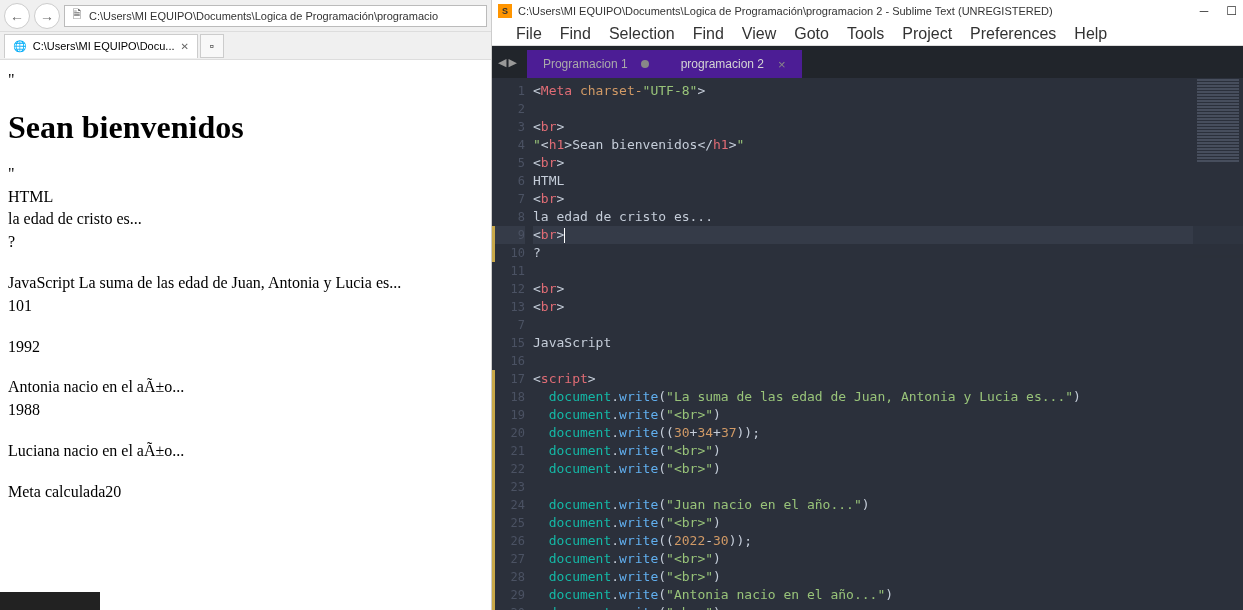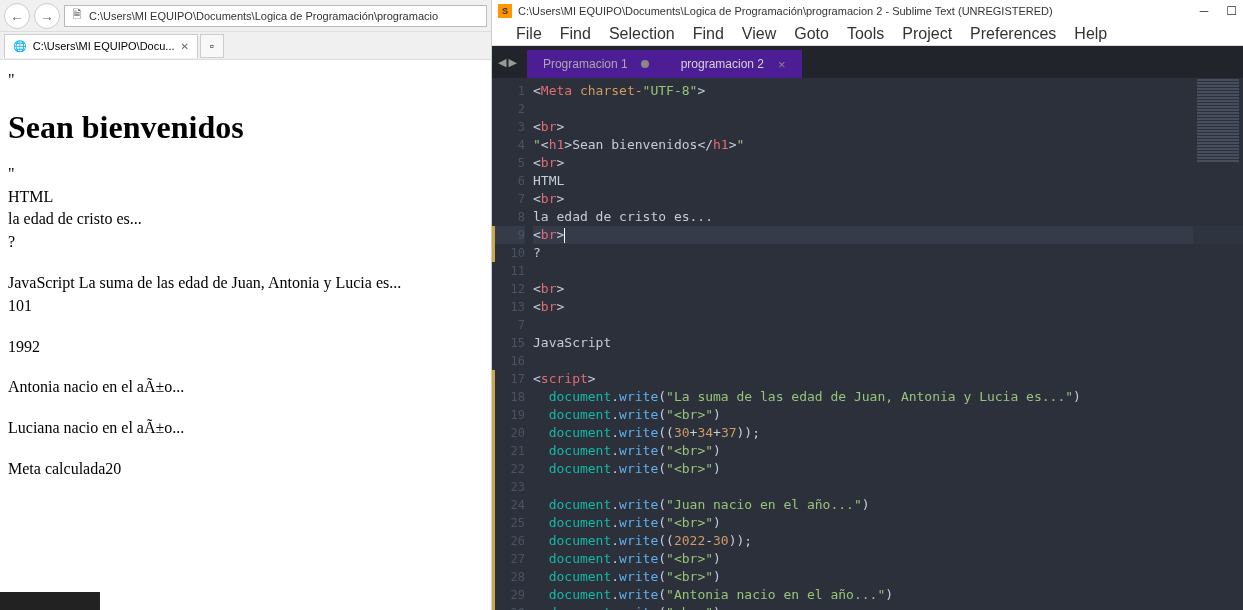--- a/index.html
+++ b/index.html
@@ -82,20 +82,21 @@
     <p>HTML</p>
     <p>la edad de cristo es...</p>
     <p>?</p>
     <p style="height:16px"></p>
     <p>JavaScript La suma de las edad de Juan, Antonia y Lucia es...</p>
     <p>101</p>
     <p style="height:16px"></p>
     <p>1992</p>
     <p style="height:16px"></p>
     <p>Antonia nacio en el aÃ±o...</p>
+    <p>1988</p>
     <p style="height:16px"></p>
     <p>Luciana nacio en el aÃ±o...</p>
     <p style="height:16px"></p>
     <p>Meta calculada20</p>
   </div>
   <div class="bottom-dark"></div>
 </div>
 
 <div class="st-window">
   <div class="st-titlebar">

